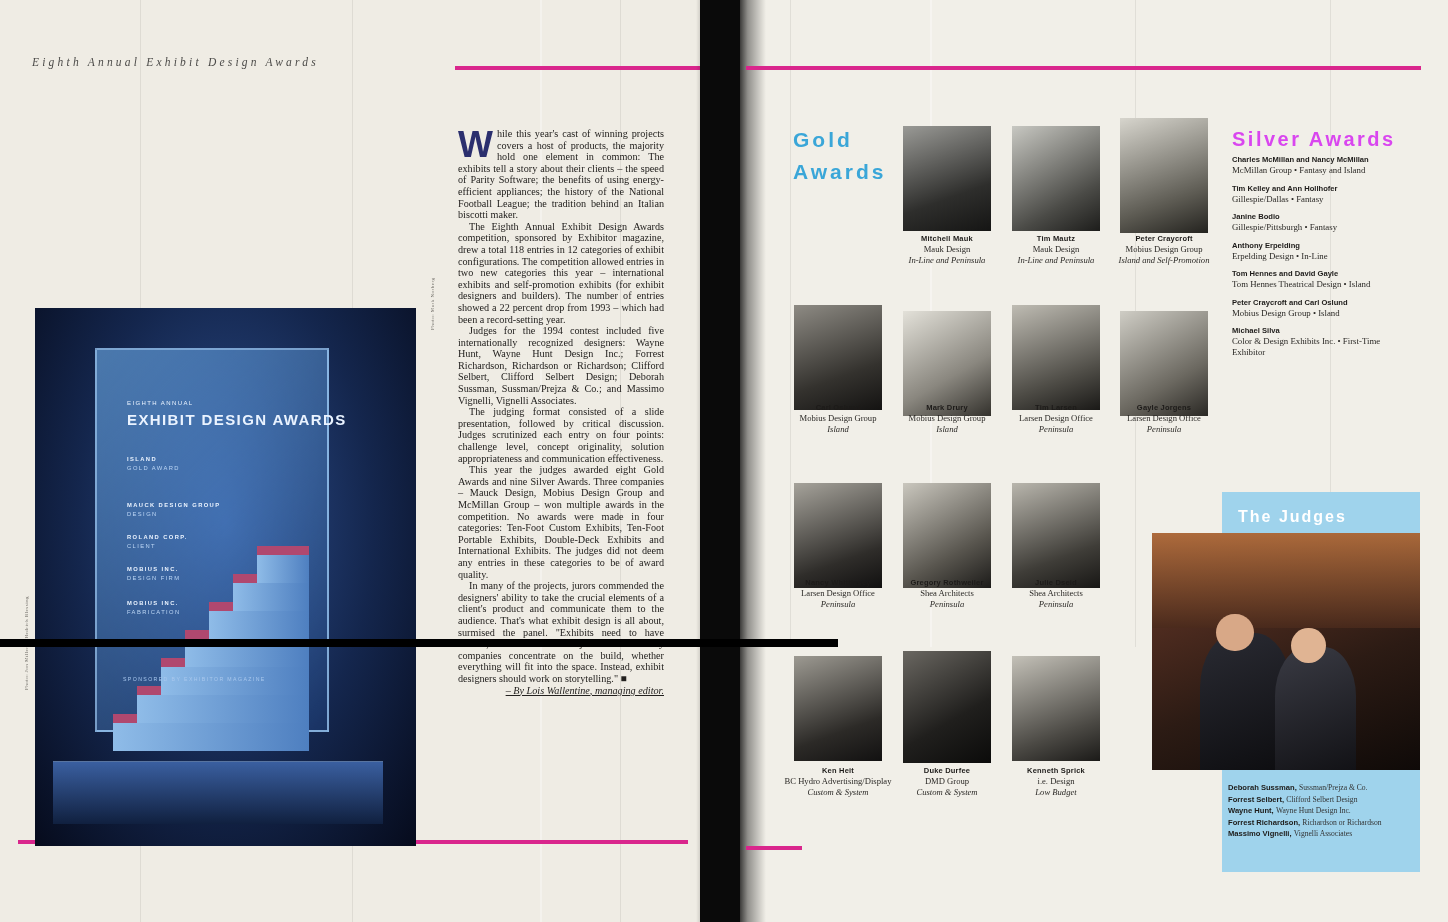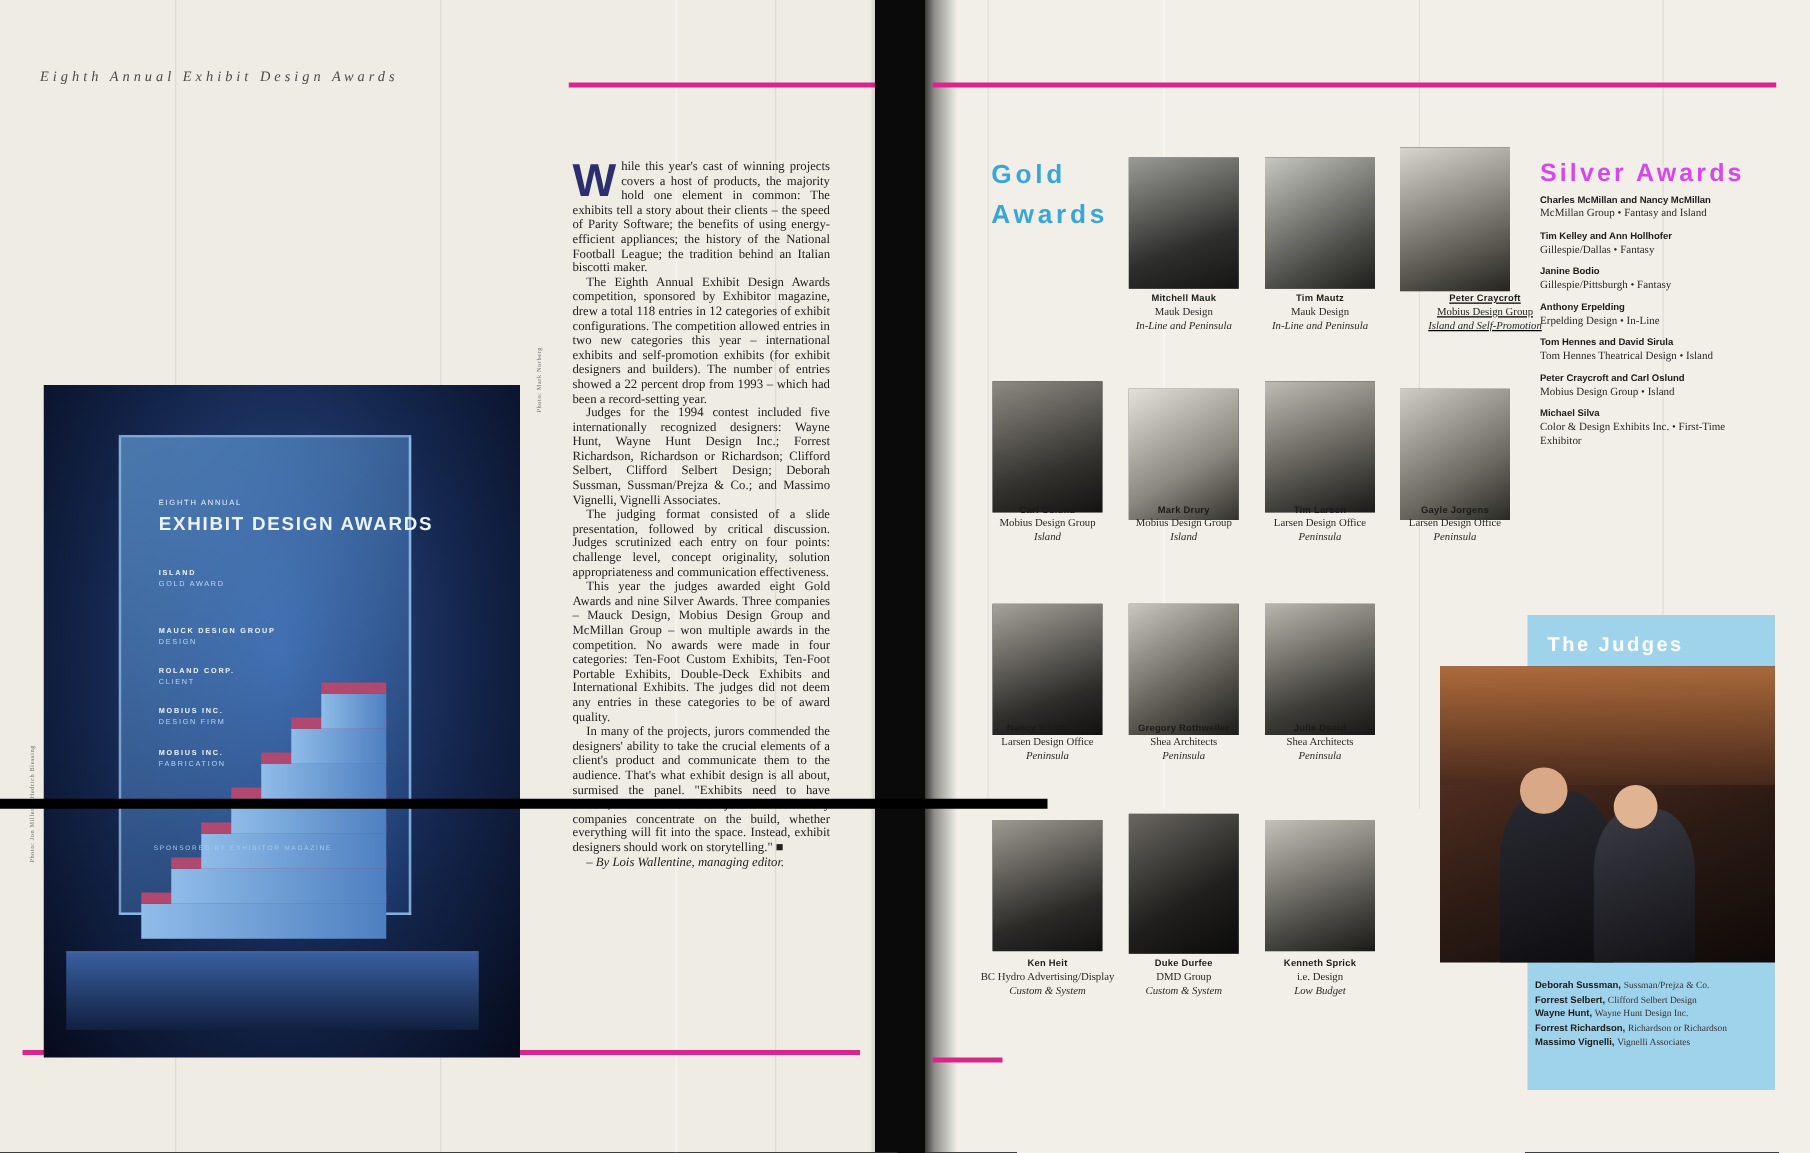--- a/index.html
+++ b/index.html
@@ -48,21 +48,21 @@
   .vert-credit2{position:absolute;left:430px;top:330px;transform:rotate(-90deg);
     transform-origin:left top;font-size:5px;color:#6d6a64;letter-spacing:.5px;white-space:nowrap;}
 
   
   .col{position:absolute;font-family:"Liberation Serif",serif;font-size:10.2px;
     line-height:11.6px;color:#23211f;text-align:justify;}
   .col p{margin:0 0 0 0;text-indent:11px;}
   .col p.first{text-indent:0;}
   .dropcap{float:left;font-family:"Liberation Sans",sans-serif;font-weight:700;
     font-size:37px;line-height:30px;color:#2b2f6e;margin:2px 4px 0 0;}
-  .byline{font-style:italic;margin-top:8px;}
+  .byline{text-align:right;font-style:italic;margin-top:8px;text-decoration:underline;}
 
   
   .sec-head{position:absolute;font-family:"Liberation Sans",sans-serif;font-weight:700;
     font-size:21px;letter-spacing:3px;color:#3aa6d8;}
   .silver-head{position:absolute;font-family:"Liberation Sans",sans-serif;font-weight:700;
     font-size:20px;letter-spacing:2.5px;color:#d946ef;}
 
   .portrait{position:absolute;width:88px;height:105px;background:#3b3b3b;overflow:hidden;}
   .portrait .pbg{position:absolute;inset:0;}
   .cap{position:absolute;width:120px;text-align:center;font-family:"Liberation Serif",serif;}
@@ -200,21 +200,21 @@
   </div>
   <div class="cap" style="left:996px;top:234px;">
     <span class="nm">Tim Mautz</span>
     <span class="co">Mauk Design</span>
     <span class="it">In-Line and Peninsula</span>
   </div>
 
   <div class="portrait" style="left:1120px;top:118px;height:115px;">
     <div class="pbg" style="background:linear-gradient(160deg,#d7d5cd,#5c5a52 70%,#24231f);"></div>
   </div>
-  <div class="cap" style="left:1128px;top:234px;text-decoration:underline;">
+  <div class="cap" style="left:1104px;top:234px;">
     <span class="nm">Peter Craycroft</span>
     <span class="co">Mobius Design Group</span>
     <span class="it">Island and Self-Promotion</span>
   </div>
 
   <div class="portrait" style="left:794px;top:305px;">
     <div class="pbg" style="background:linear-gradient(160deg,#8e8b84,#34322e 65%,#141312);"></div>
   </div>
   <div class="cap" style="left:778px;top:403px;">
     <span class="nm">Carl Oslund</span>
@@ -314,21 +314,21 @@
       </div>
     <div class="sil">
         <span class="nm">Janine Bodio</span>
         <span class="dt">Gillespie/Pittsburgh • Fantasy</span>
       </div>
     <div class="sil">
         <span class="nm">Anthony Erpelding</span>
         <span class="dt">Erpelding Design • In-Line</span>
       </div>
     <div class="sil">
-        <span class="nm">Tom Hennes and David Sirula</span>
+        <span class="nm">Tom Hennes and David Gayle</span>
         <span class="dt">Tom Hennes Theatrical Design • Island</span>
       </div>
     <div class="sil">
         <span class="nm">Peter Craycroft and Carl Oslund</span>
         <span class="dt">Mobius Design Group • Island</span>
       </div>
     <div class="sil">
         <span class="nm">Michael Silva</span>
         <span class="dt">Color &amp; Design Exhibits Inc. • First-Time Exhibitor</span>
       </div>

